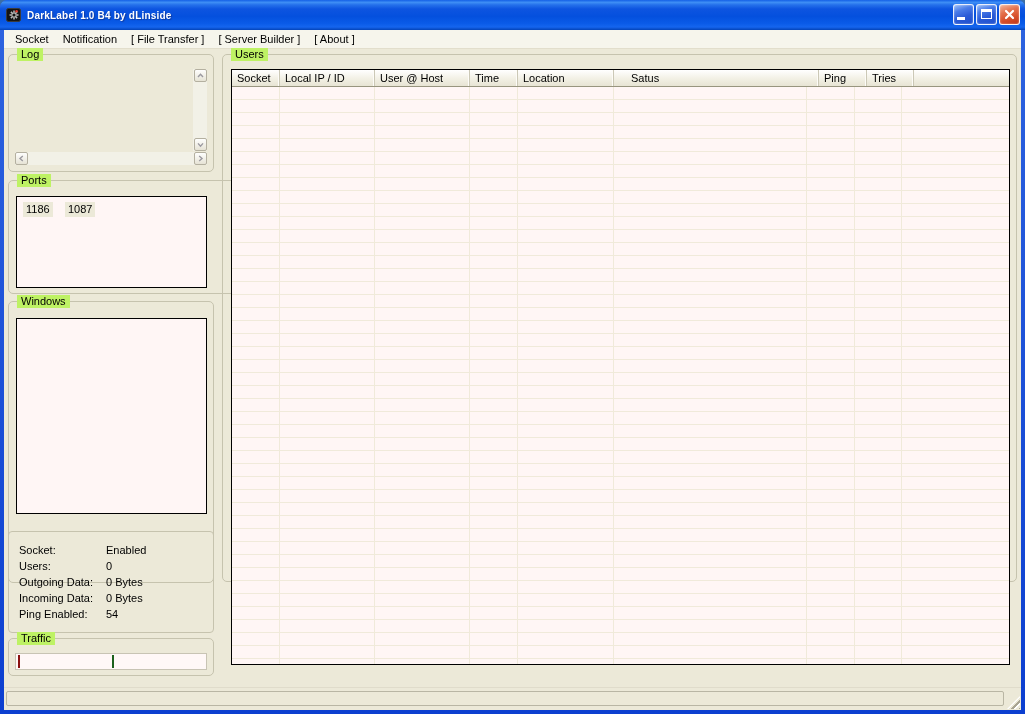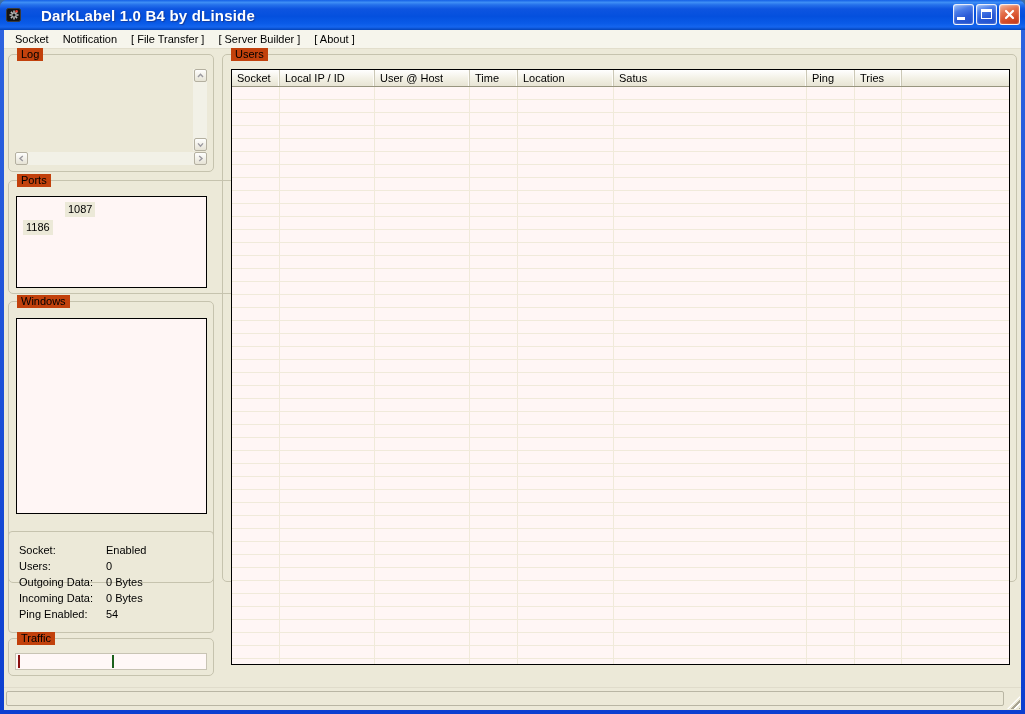--- a/index.html
+++ b/index.html
@@ -10,21 +10,21 @@
             background:linear-gradient(to bottom,#2E64E0,#0C3FD0);
             border-radius:7px 7px 0 0; overflow:hidden; }
 
   
   .titlebar { position:absolute; left:0; top:0; width:100%; height:30px;
               border-radius:7px 7px 0 0;
               background:linear-gradient(to bottom,#1460E6 0%,#3E8EF5 8%,#2571EB 16%,
                           #0D54E0 30%,#0450DE 55%,#0A5BE8 78%,#1565EE 90%,#0343B8 100%);
               display:flex; align-items:center; padding-left:6px; }
   .app-icon { width:16px; height:16px; display:inline-block; flex:0 0 auto; }
-  .title { color:#fff; font-weight:bold; font-size:15px; margin-left:19px;
+  .title { color:#fff; font-weight:bold; font-size:10px; margin-left:5px;
            text-shadow:1px 1px 1px #123B9E; letter-spacing:.2px; white-space:nowrap; }
   .winbtns { position:absolute; right:5px; top:4px; display:flex; gap:2px; }
   .wbtn { width:21px; height:21px; border-radius:3px; position:relative;
           border:1px solid rgba(255,255,255,.9);
           box-shadow:inset 0 0 2px rgba(255,255,255,.55); }
   .wbtn.blue  { background:linear-gradient(160deg,#9CBEF7 0%,#4A7CE8 30%,#2B5BD7 60%,#1E4ECC 100%); }
   .wbtn.red   { background:linear-gradient(160deg,#F2B49A 0%,#E4714C 35%,#D8502C 65%,#BE3314 100%); }
   .glyph-min  { position:absolute; left:3px; bottom:4px; width:8px; height:3px; background:#fff; }
   .glyph-max  { position:absolute; left:4px; top:4px; width:11px; height:10px;
                 border:1px solid #fff; border-top:3px solid #fff; }
@@ -34,21 +34,21 @@
   .client { position:absolute; left:4px; top:30px; right:4px; bottom:4px;
             background:#ECE9D8; overflow:hidden; }
 
   .menubar { position:absolute; left:0; top:0; width:100%; height:19px;
              background:#F6F5EC; border-bottom:1px solid #E2DECC;
              display:flex; align-items:center; padding-left:4px; }
   .menu-item { padding:2px 7px 3px 7px; white-space:nowrap; cursor:default; }
 
   
   .gb { position:absolute; border:1px solid #C6C3AE; border-radius:5px; }
-  .gb-label { position:absolute; top:-7px; left:8px; background:#c2410c;
+  .gb-label { position:absolute; top:-7px; left:8px; background:#bef264;
               padding:0 4px; line-height:13px; }
 
   .pinkbox { position:absolute; background:#FFF6F5; border:1px solid #000; }
 
   
   .log-list { position:absolute; left:6px; top:14px; width:178px; height:82px;
               background:#FFF6F5; border:1px solid #E8E2D6; padding:2px 3px; overflow:hidden; }
   .log-line { white-space:nowrap; line-height:14px; }
 
   .vscroll { position:absolute; left:184px; top:14px; width:14px; height:82px;
@@ -167,21 +167,21 @@
           <svg width="9" height="9">
               <polyline points="3.2,2 6,4.5 3.2,7" fill="none" stroke="#9B99A0" stroke-width="1.4"></polyline>
             </svg>
         </div>
       </div>
     </div>
 
     <div class="gb" style="left:4px;top:150px;width:246px;height:114px;">
       <span class="gb-label">Ports</span>
       <div class="pinkbox" style="left:7px;top:15px;width:191px;height:92px;">
-        <span class="port-chip" style="left:6px;margin-top:18px;">1186</span>
+        <span class="port-chip" style="left:6px;">1186</span>
         <span class="port-chip" style="left:48px;">1087</span>
       </div>
     </div>
 
     <div class="gb" style="left:4px;top:271px;width:206px;height:282px;">
       <span class="gb-label">Windows</span>
       <div class="pinkbox" style="left:7px;top:16px;width:191px;height:196px;"></div>
     </div>
 
     <div class="status-frame">
@@ -217,21 +217,21 @@
 
     <div class="gb" style="left:218px;top:24px;width:795px;height:528px;">
       <span class="gb-label">Users</span>
       <div class="table">
         <div class="thead">
           <div class="th" style="width:48px;">Socket</div>
           <div class="th" style="width:95px;">Local IP / ID</div>
           <div class="th" style="width:95px;">User @ Host</div>
           <div class="th" style="width:48px;">Time</div>
           <div class="th" style="width:96px;">Location</div>
-          <div class="th" style="width:193px;">Satus</div>
+          <div class="th" style="width:193px;margin-left:12px;">Satus</div>
           <div class="th" style="width:48px;">Ping</div>
           <div class="th" style="width:47px;">Tries</div>
           <div class="th last"></div>
         </div>
         <div class="tbody">
           <span class="colline" style="left:47px;"></span>
           <span class="colline" style="left:142px;"></span>
           <span class="colline" style="left:237px;"></span>
           <span class="colline" style="left:285px;"></span>
           <span class="colline" style="left:381px;"></span>

